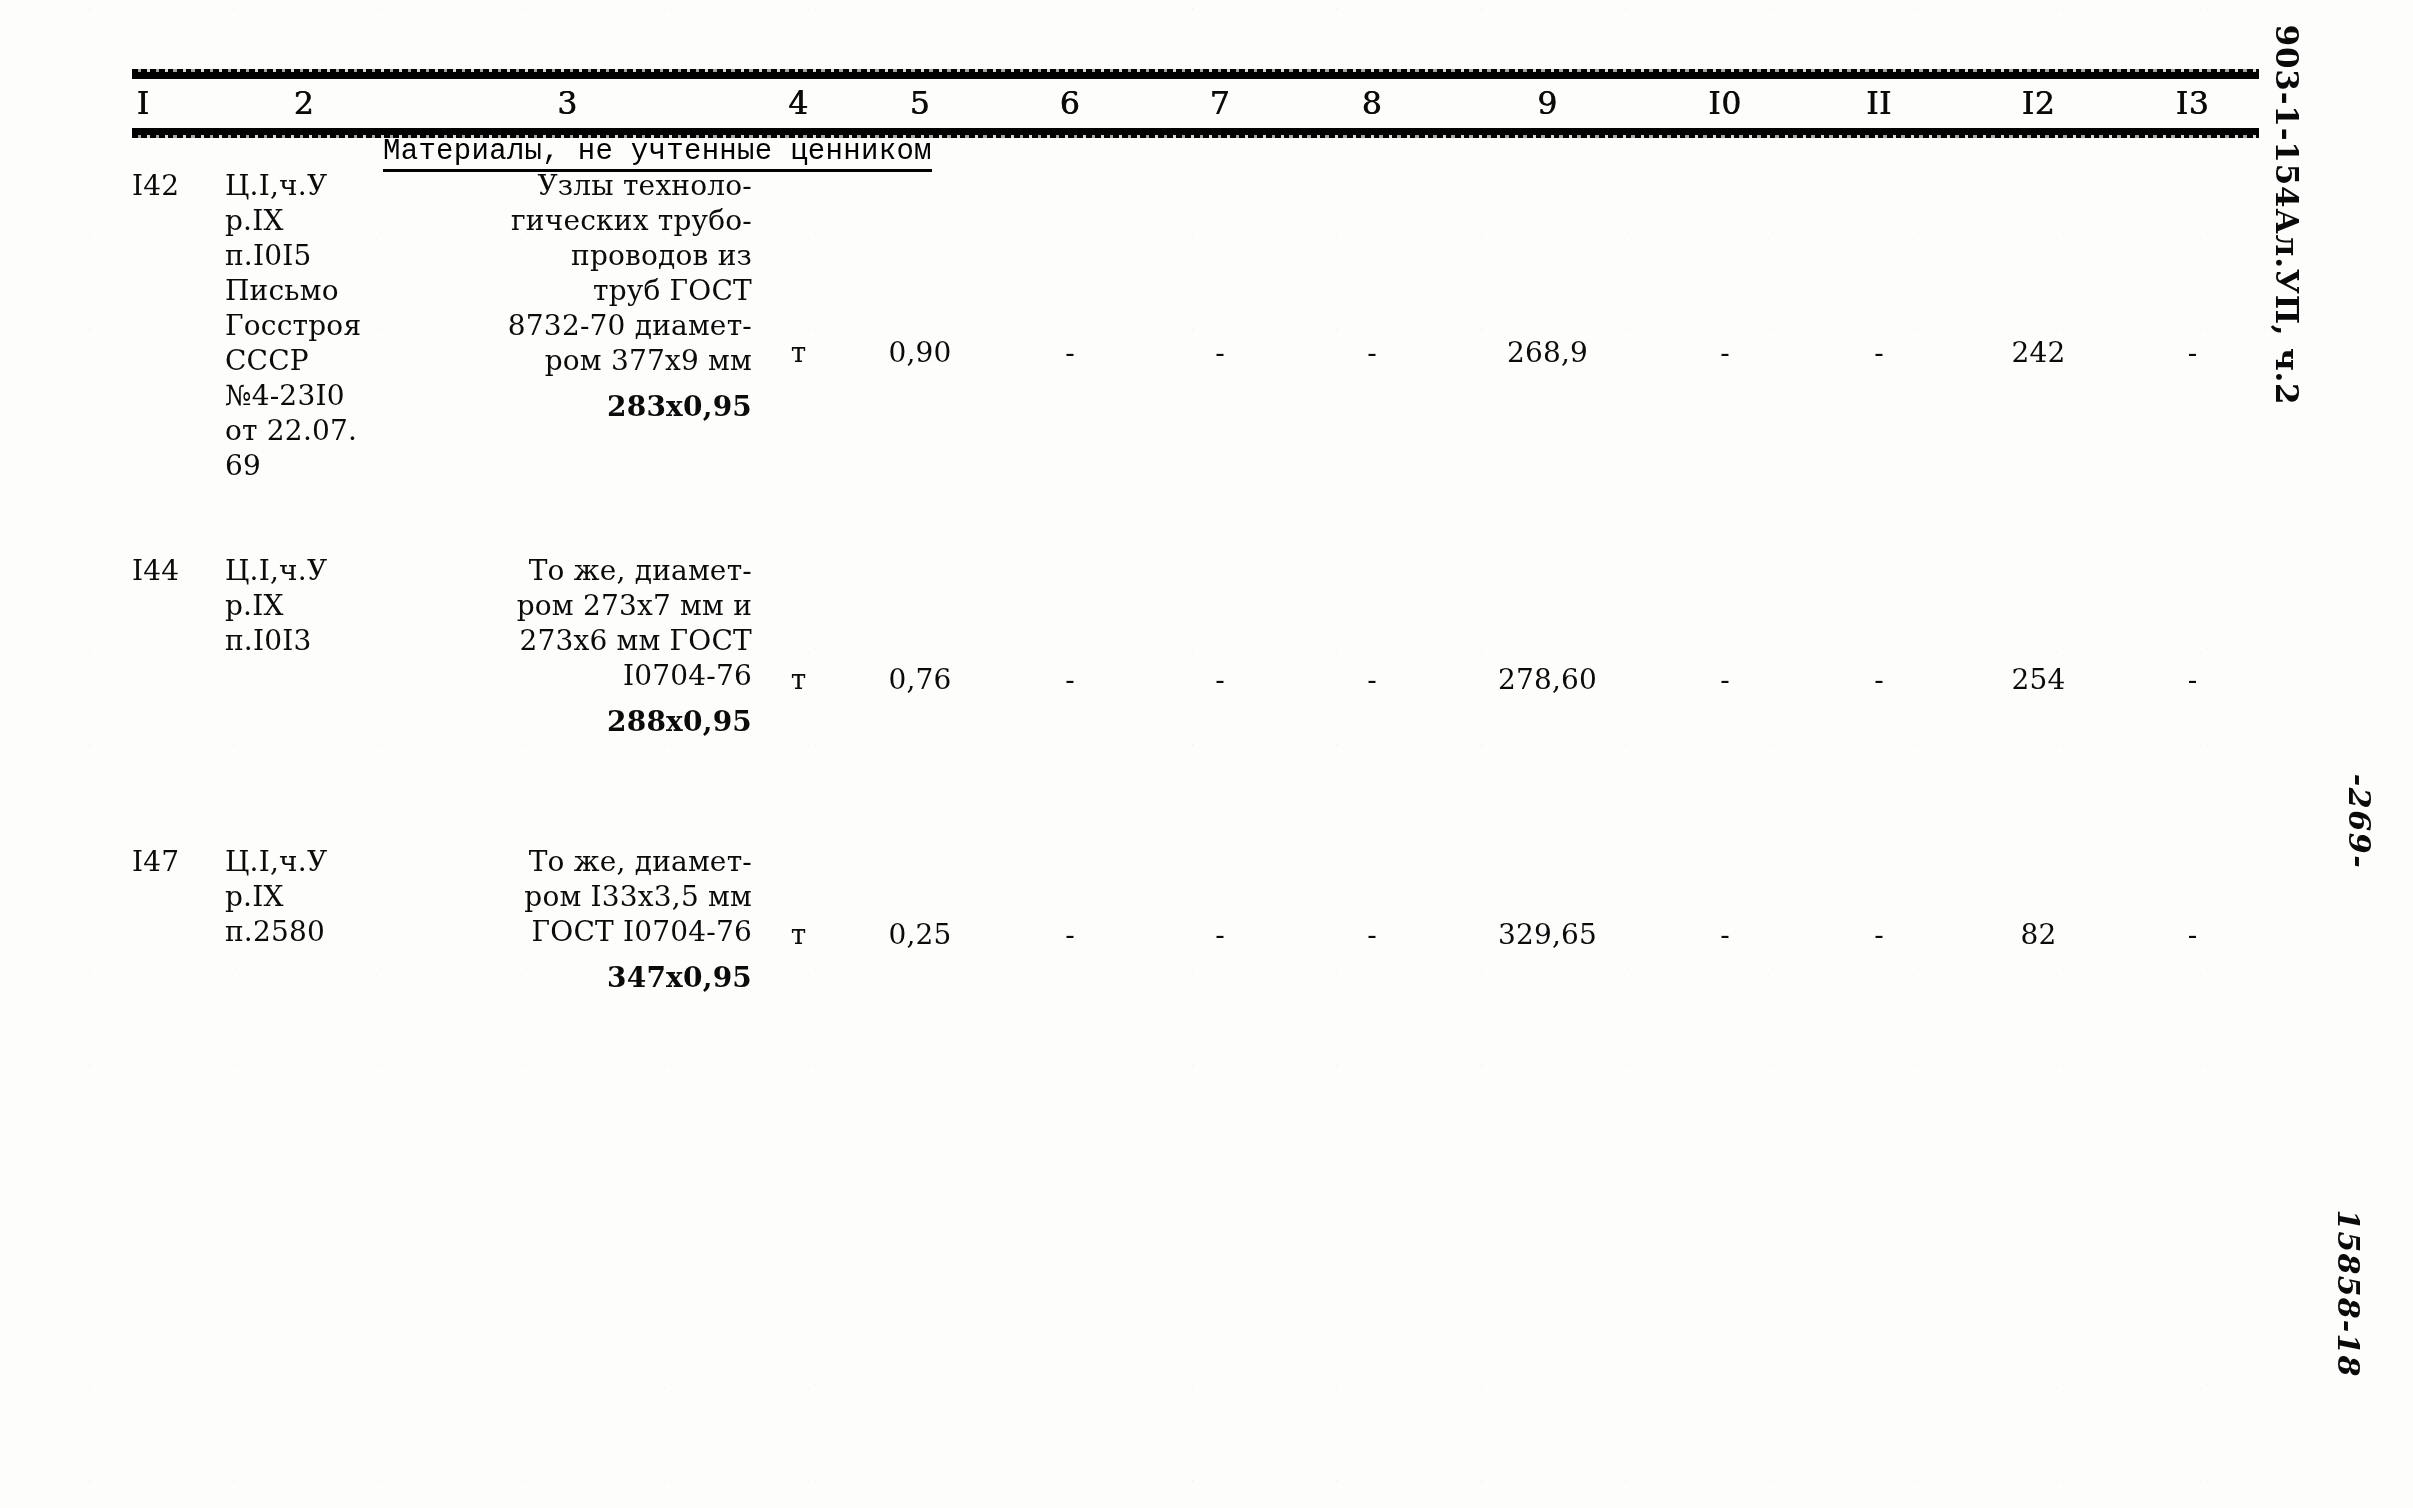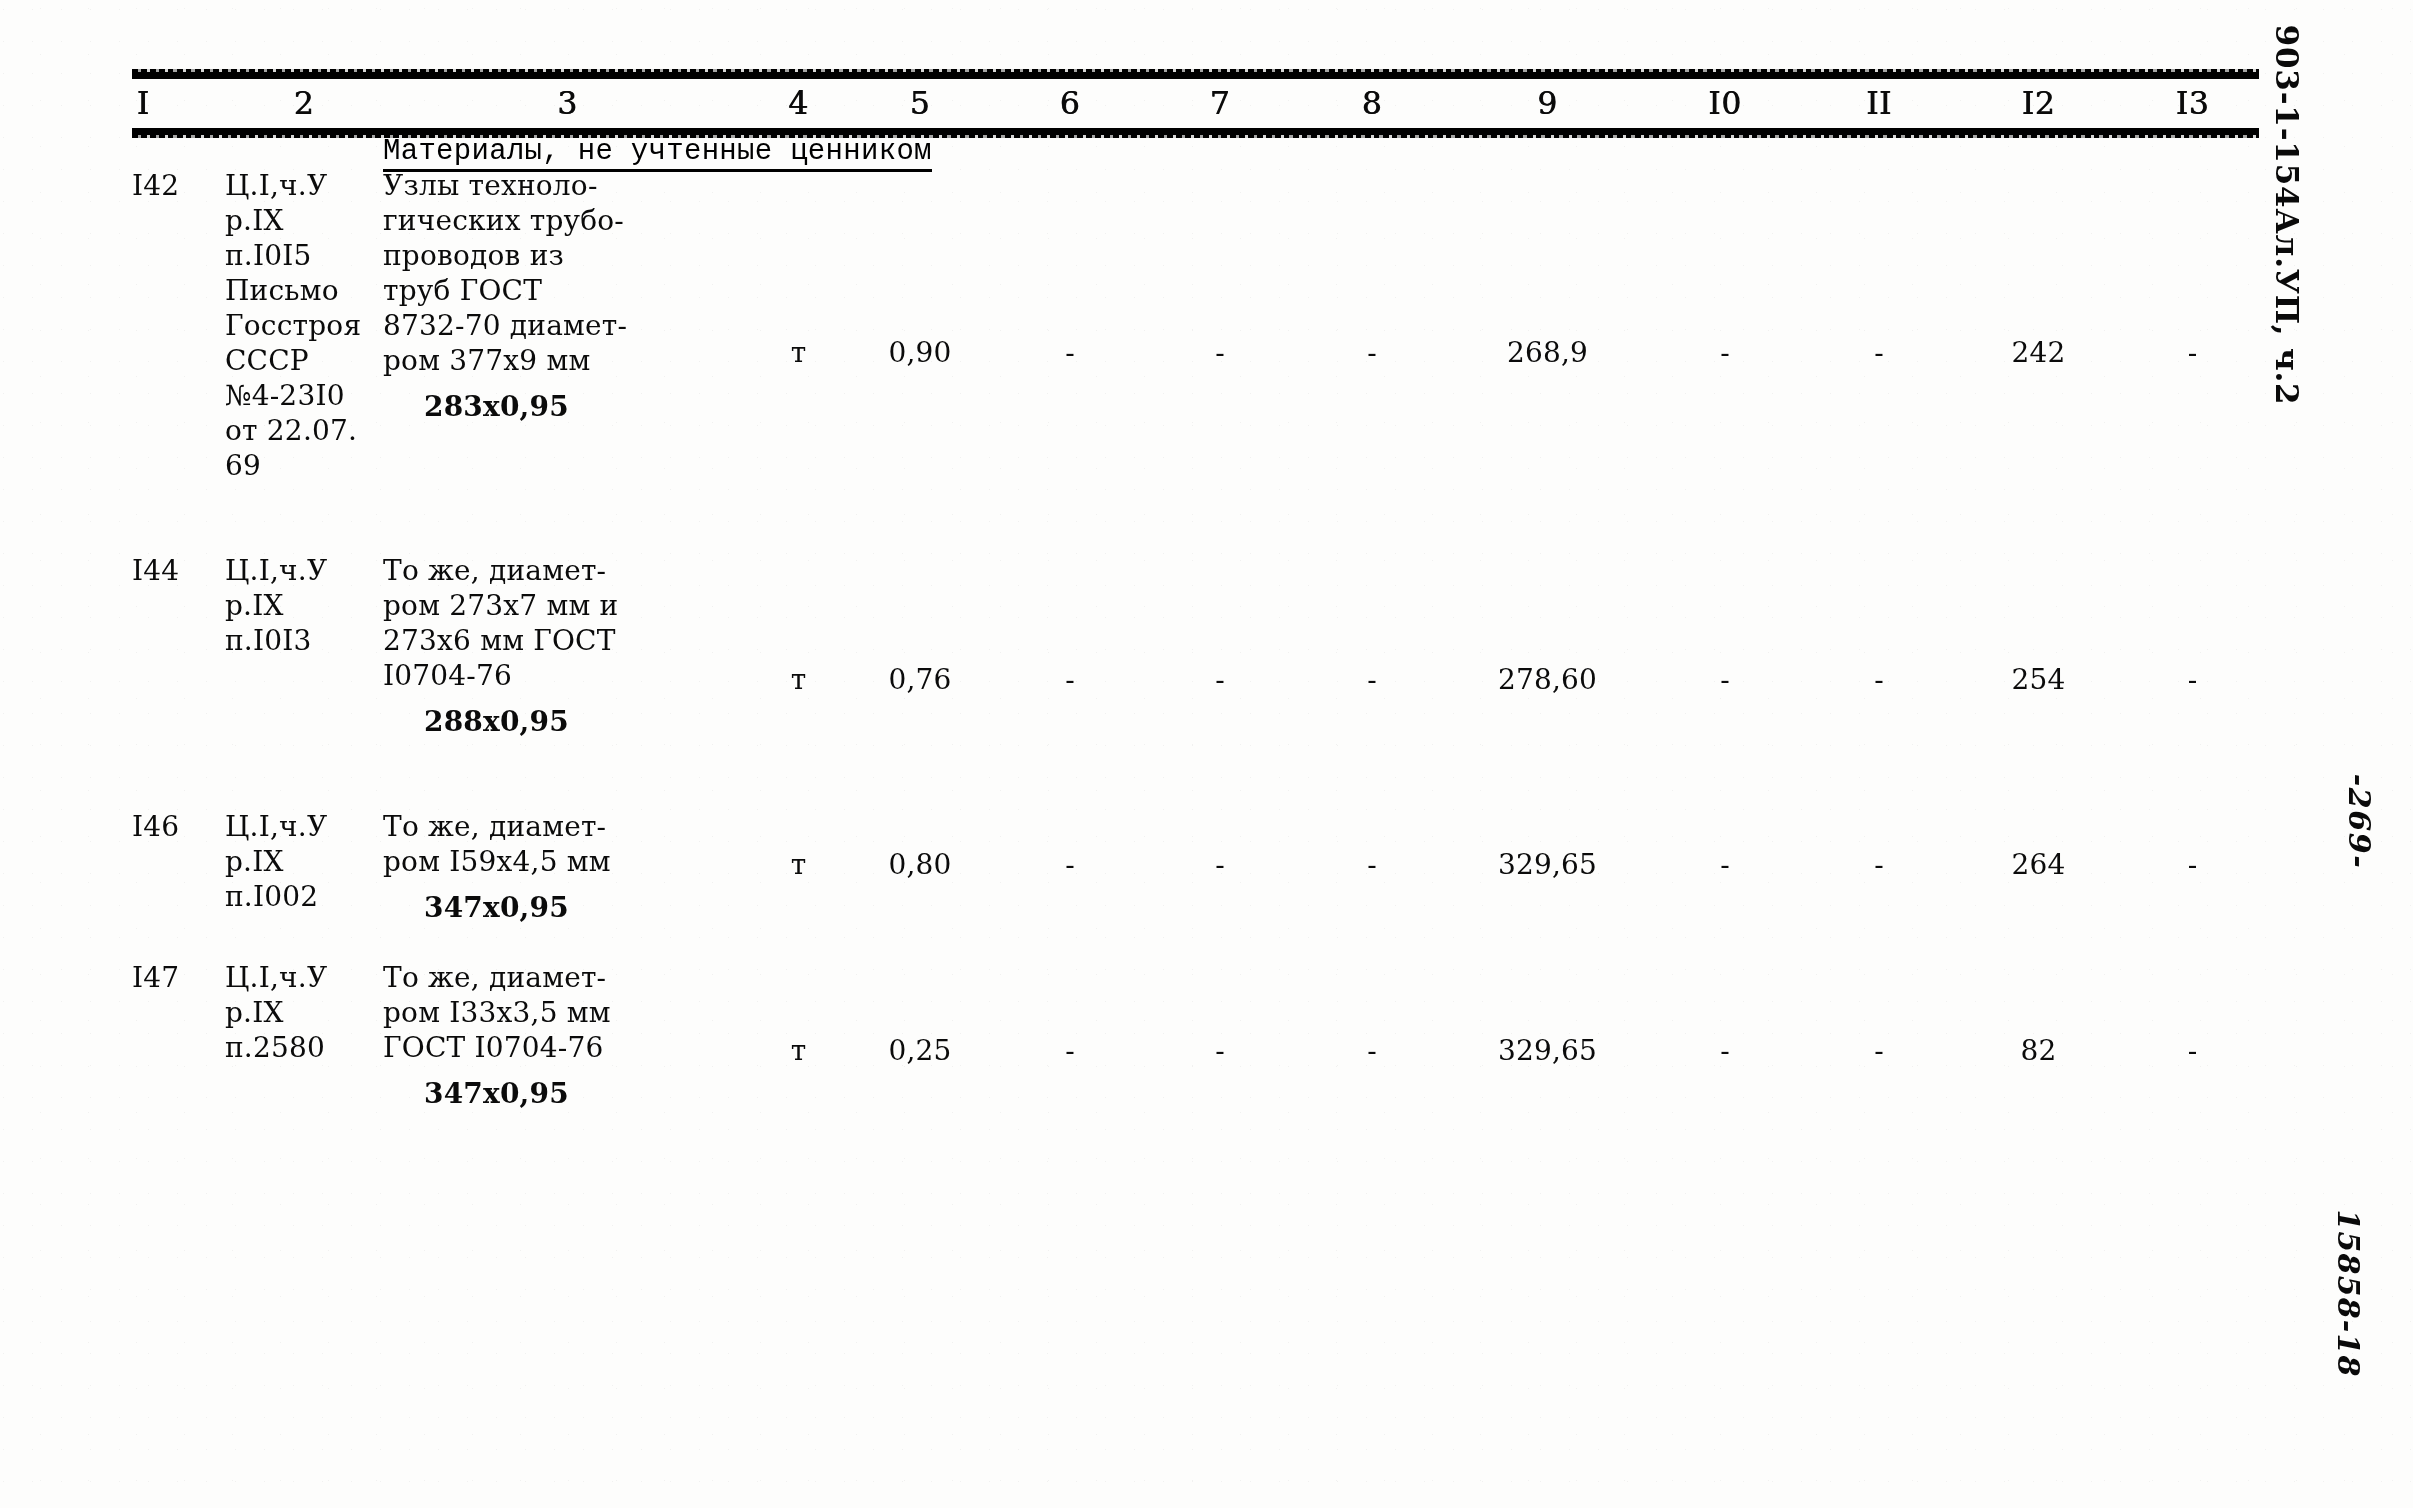--- a/index.html
+++ b/index.html
@@ -130,21 +130,21 @@
     text-align: left;
     padding-left: 9.5px;
     white-space: nowrap;
   }
   td.just {
     text-align: left;
     padding-left: 6.3px;
     white-space: pre-line;
   }
   td.descr {
-    text-align: left;
+    text-align: right;
     padding-left: 7.9px;
     white-space: pre-line;
   }
   td.descr .sub {
     display: block;
     padding-left: 41px;
     padding-top: 11px;
     font-weight: bold;
   }
   td.unit, td.qty, td.val, td.dash {
@@ -343,38 +343,20 @@
           <td class="dash" style="padding-top:109px">-</td>
         </tr>
         <tr class="spacer-row">
               <td colspan="13"></td>
             </tr>
 
         <tr class="spacer-row">
               <td colspan="13"></td>
             </tr>
 
-        <tr class="rowblk">
-          <td class="num-id">I46</td>
-          <td class="just">Ц.I,ч.У
-р.IX
-п.I002</td>
-          <td class="descr"><span>То же, диамет-
-ром I59х4,5 мм</span><span class="sub">347х0,95</span></td>
-          <td class="unit" style="padding-top:38px">т</td>
-          <td class="qty" style="padding-top:38px">0,80</td>
-          <td class="dash" style="padding-top:38px">-</td>
-          <td class="dash" style="padding-top:38px">-</td>
-          <td class="dash" style="padding-top:38px">-</td>
-          <td class="val" style="padding-top:38px">329,65</td>
-          <td class="dash" style="padding-top:38px">-</td>
-          <td class="dash" style="padding-top:38px">-</td>
-          <td class="val" style="padding-top:38px">264</td>
-          <td class="dash" style="padding-top:38px">-</td>
-        </tr>
         <tr class="spacer-row">
               <td colspan="13"></td>
             </tr>
 
         <tr class="rowblk">
           <td class="num-id">I47</td>
           <td class="just">Ц.I,ч.У
 р.IX
 п.2580</td>
           <td class="descr"><span>То же, диамет-

